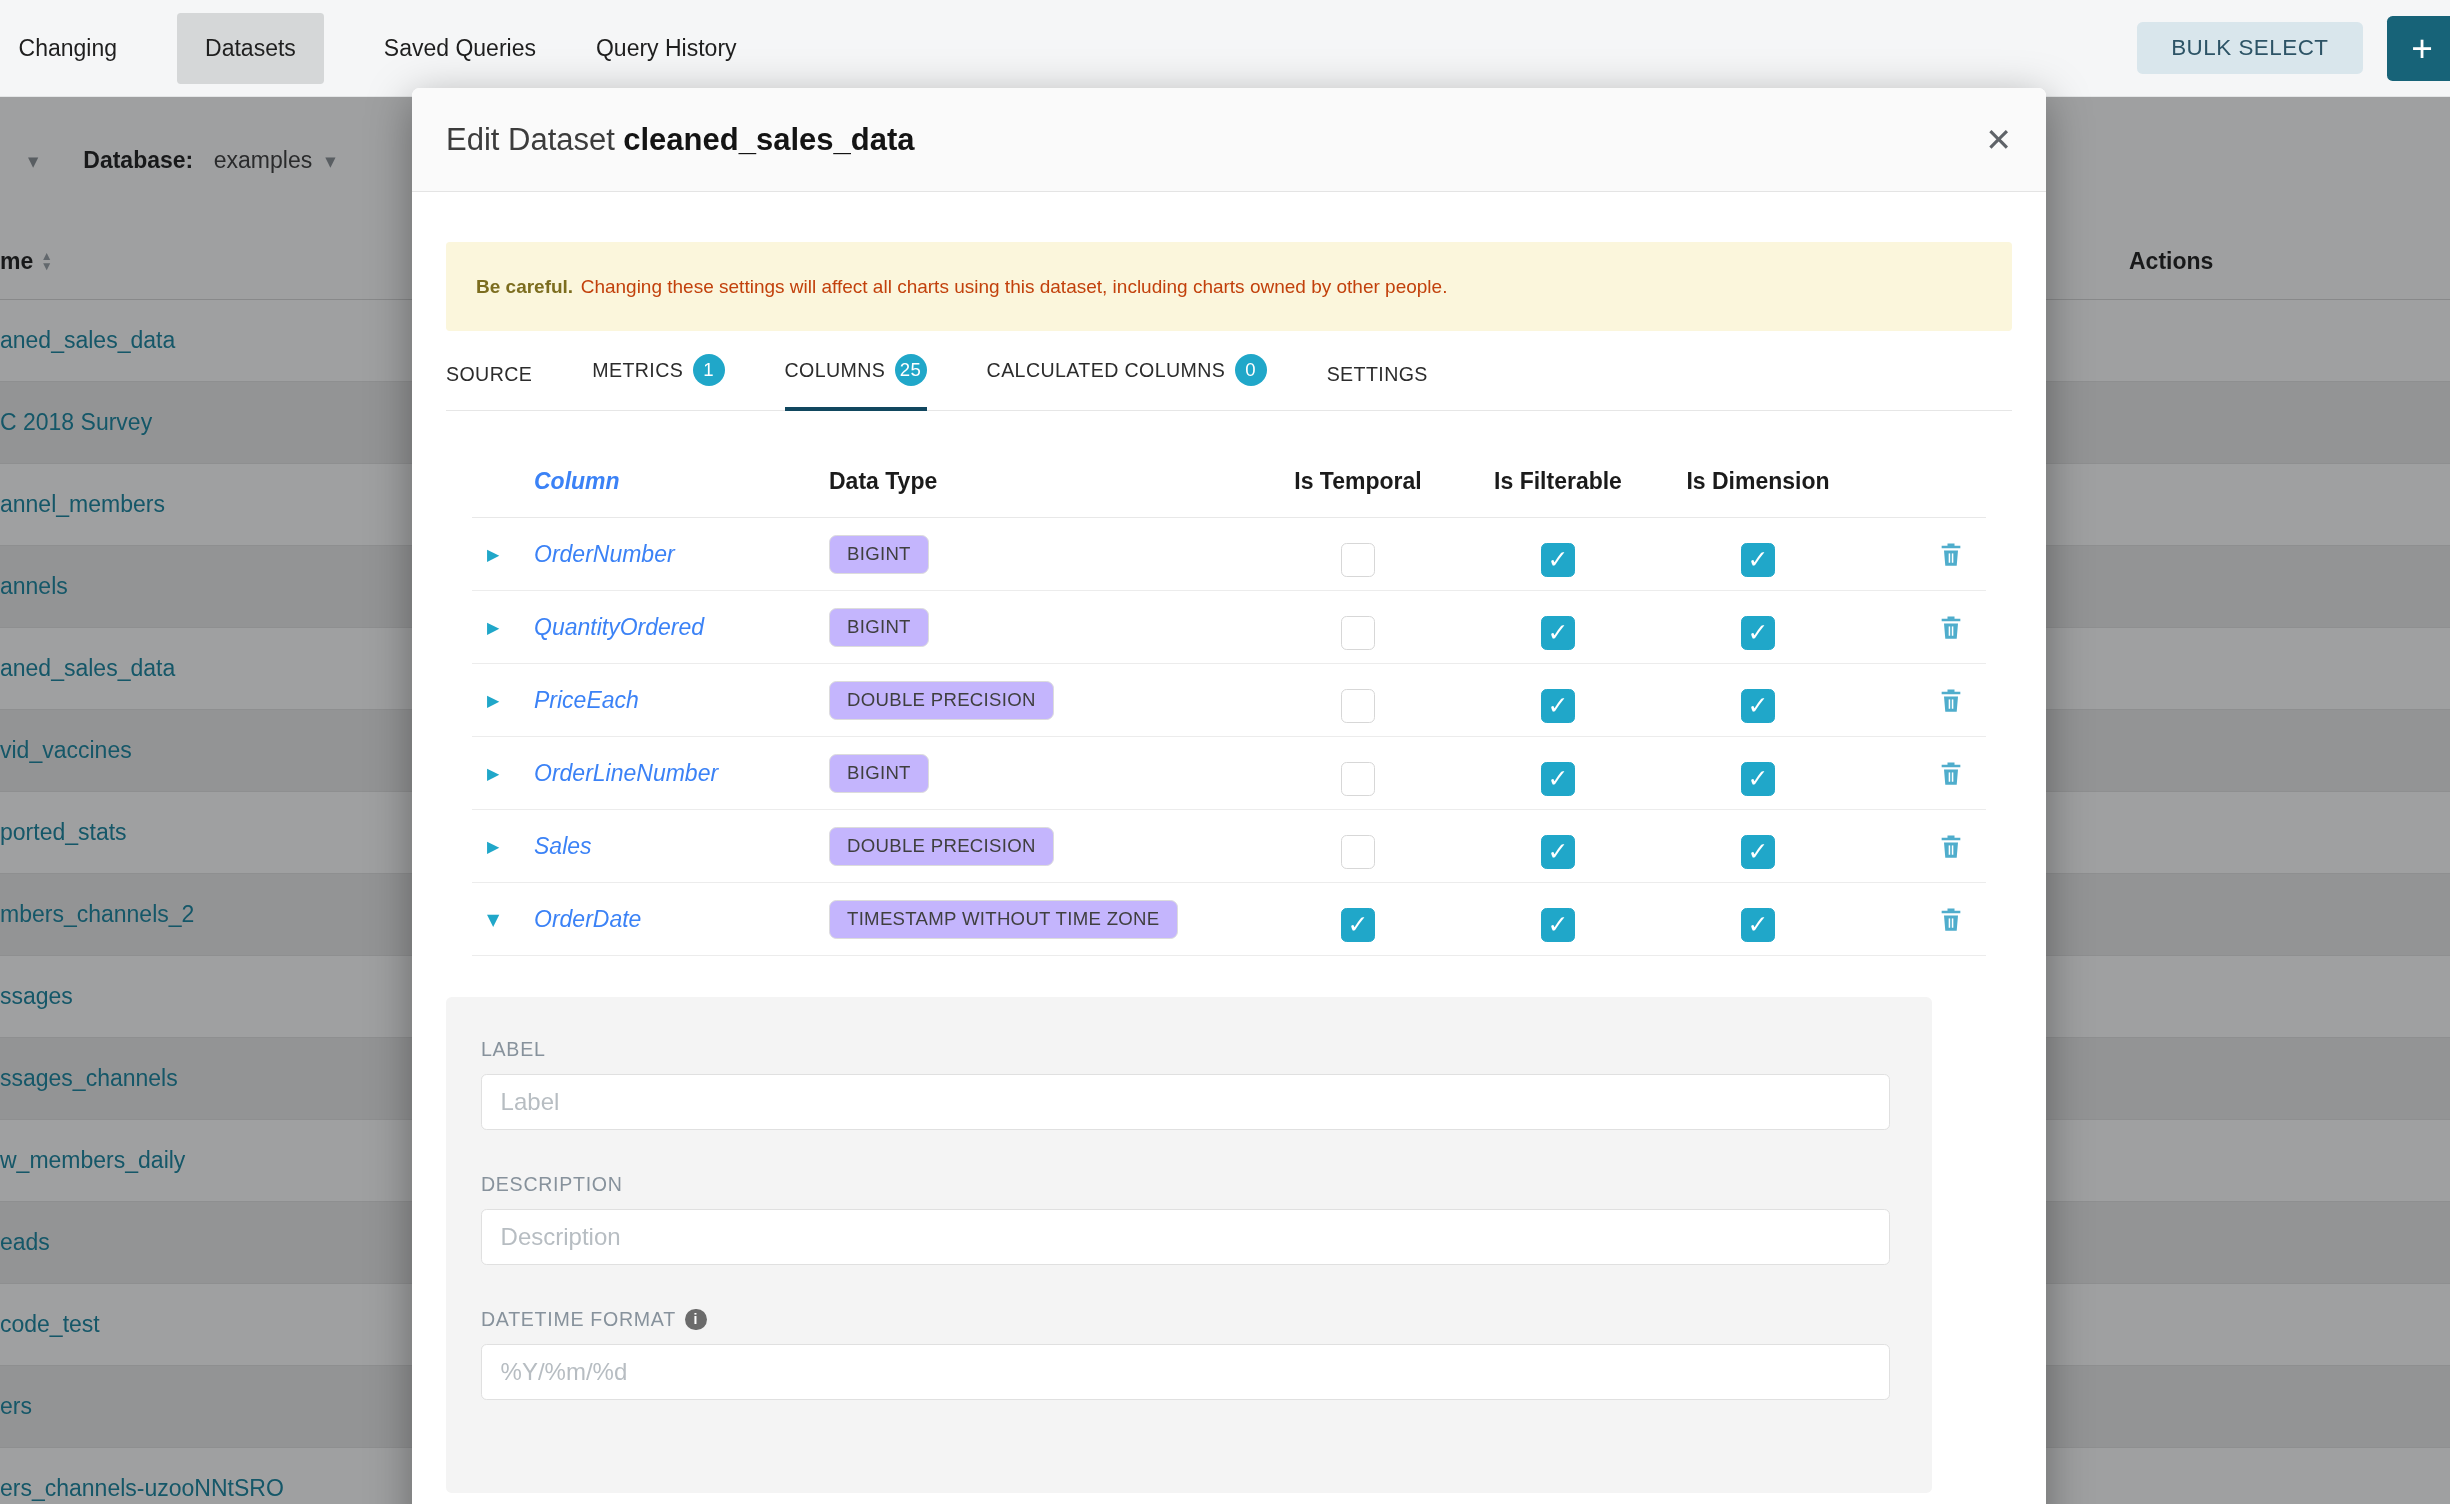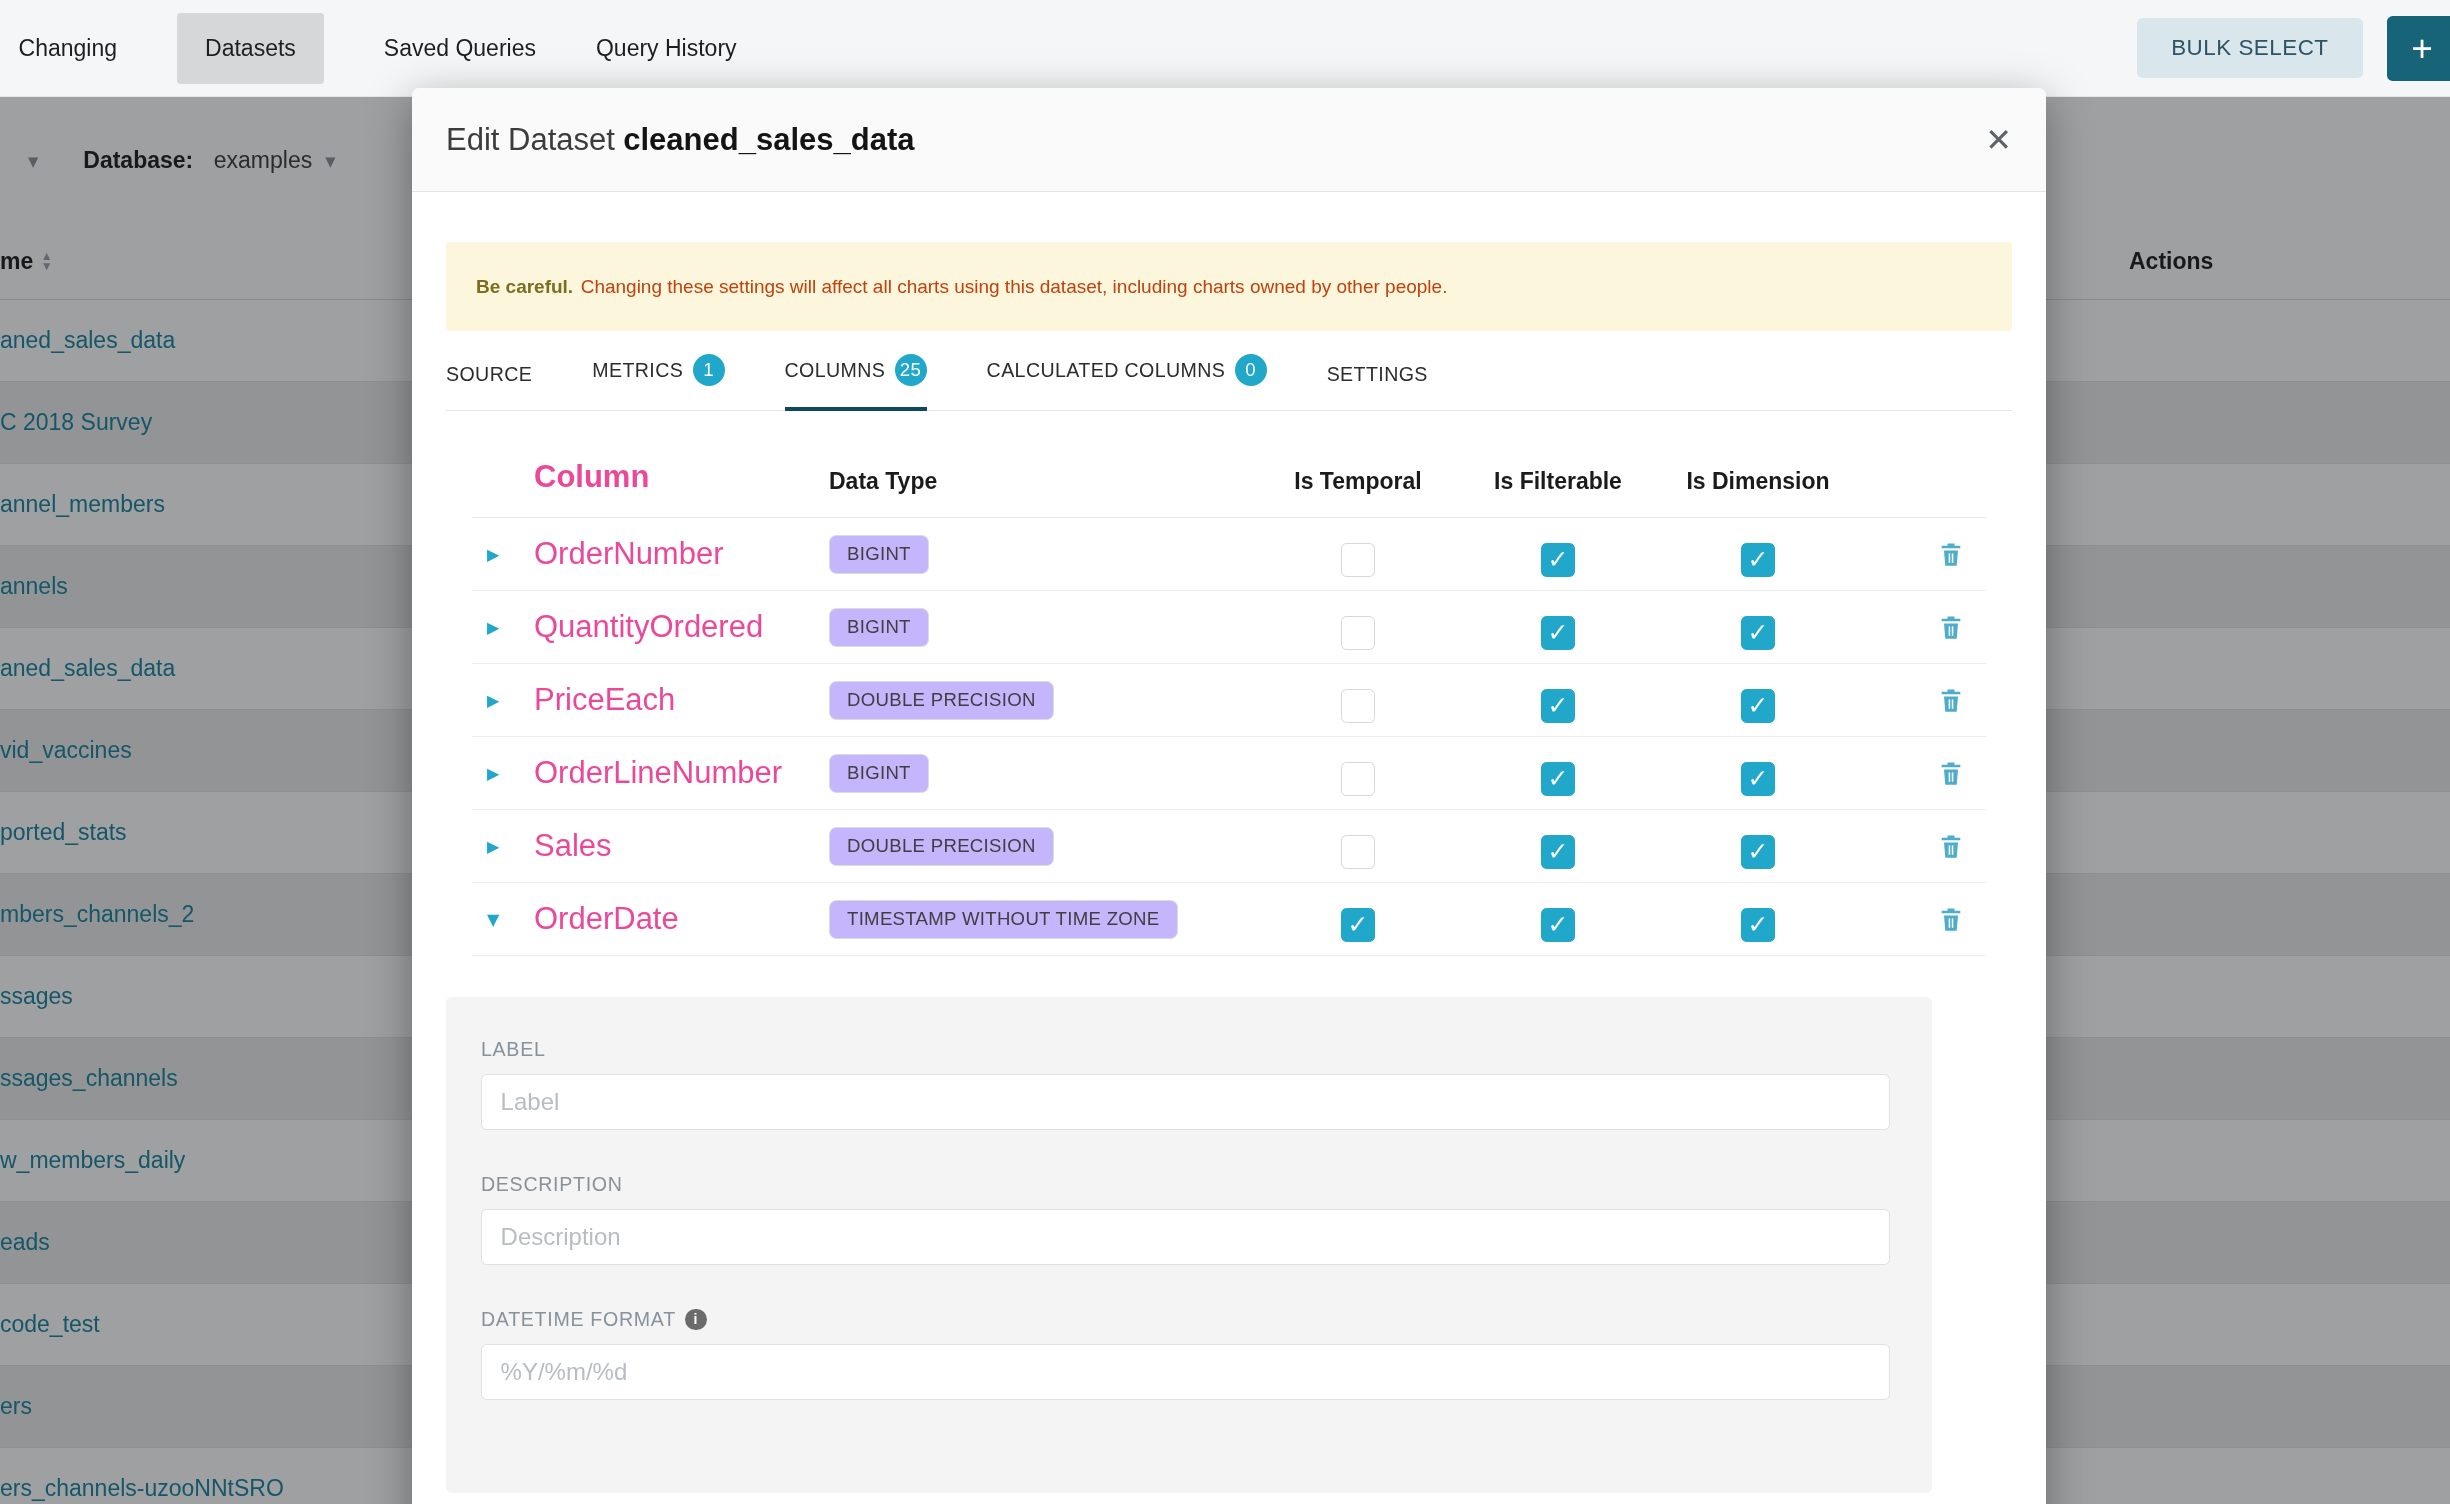--- a/index.html
+++ b/index.html
@@ -4,21 +4,21 @@
 <style>
   * { margin:0; padding:0; box-sizing:border-box; }
   body { font-family:"Liberation Sans", sans-serif; background:#fff; }
   .screen { position:relative; width:2450px; height:1505px; overflow:hidden; background:#fff; }
 
   
   .topnav { position:absolute; top:0; left:0; width:100%; height:97px; background:#f5f6f7;
             border-bottom:0.9px solid #e4e6e7; display:flex; align-items:center; padding-left:18.6px; z-index:4; }
   .nav-item { font-size:23px; color:#1f1f1f; margin-right:60px; white-space:nowrap; cursor:pointer; }
   .nav-item.selected { background:#d5d7d8; border-radius:3.7px; height:71px; display:flex; align-items:center; padding:0 28px; }
-  .btn-bulk { margin-left:auto; margin-right:24px; height:60px; padding:0 34px; background:#d9e6ec; border:none;
+  .btn-bulk { margin-left:auto; margin-right:24px; height:52px; padding:0 34px; background:#d9e6ec; border:none;
               border-radius:5.6px; color:#2d5466; font-size:22.4px; letter-spacing:0.5px; font-family:inherit; cursor:pointer; }
   .btn-add { width:71px; height:65px; margin-right:-7.5px; background:#176378; border:none; border-radius:5.6px;
              color:#fff; font-size:37px; line-height:1; cursor:pointer; display:flex; align-items:center; justify-content:center; }
 
   
   .bg-page { position:absolute; top:97px; left:0; width:100%; bottom:0; background:#fff; z-index:1; }
   .bg-filterbar { position:absolute; top:0; left:0; width:100%; height:127px; background:#fff; display:flex; align-items:center; }
   .caret-down-icon { color:#8b9196; font-size:20.5px; }
   .bg-db-label { font-weight:bold; font-size:23px; color:#1f1f1f; margin-left:45px; }
   .bg-db-value { font-size:23px; color:#3d3d3d; margin-left:20.5px; }
@@ -59,21 +59,21 @@
   .tab.active::after { content:""; position:absolute; left:0; right:0; bottom:-0.9px; height:3.7px; background:#11475f; }
   .badge { min-width:32px; height:32px; border-radius:16px; background:#20a7c9; color:#fff; font-size:18.6px;
            display:flex; align-items:center; justify-content:center; padding:0 3.7px; }
 
   
   .cols-table { margin:0 26px; }
   .t-head { display:flex; height:107px; align-items:flex-end; padding-bottom:22.4px; border-bottom:0.9px solid #e8e8e8;
             font-size:23px; font-weight:bold; color:#1b1b1b; }
   .t-row { display:flex; align-items:center; height:73px; border-bottom:0.9px solid #ececec; }
   .c-caret { width:62px; display:flex; align-items:center; padding-left:15px; }
-  .c-name  { width:295px; font-size:31px; color:#ec4899; }
+  .c-name  { width:295px; font-size:23px; color:#3b82f6;font-style:italic; }
   .c-type  { width:429px; }
   .c-check { width:200px; display:flex; justify-content:center;margin-top:11px; }
   .c-trash { flex:1; display:flex; justify-content:flex-end; padding-right:21.4px; }
   .caret-right::before { content:"\25B6"; color:#20a7c9; font-size:16px; font-family:"DejaVu Sans", sans-serif; }
   .caret-downr::before { content:"\25BC"; color:#20a7c9; font-size:16px; font-family:"DejaVu Sans", sans-serif; }
   .expand-btn { background:none; border:none; cursor:pointer; padding:0; }
   .pill { display:inline-block; background:#c4b5fd; border:0.9px solid #dcdcdc; border-radius:7.5px; padding:7.5px 17px;
           font-size:18.6px; color:#3f3f3f; letter-spacing:0.3px; white-space:nowrap; }
   .checkbox { width:34px; height:34px; border:1.9px solid #d7d7d7; border-radius:5.6px; background:#fff; cursor:pointer;
               display:flex; align-items:center; justify-content:center; }

